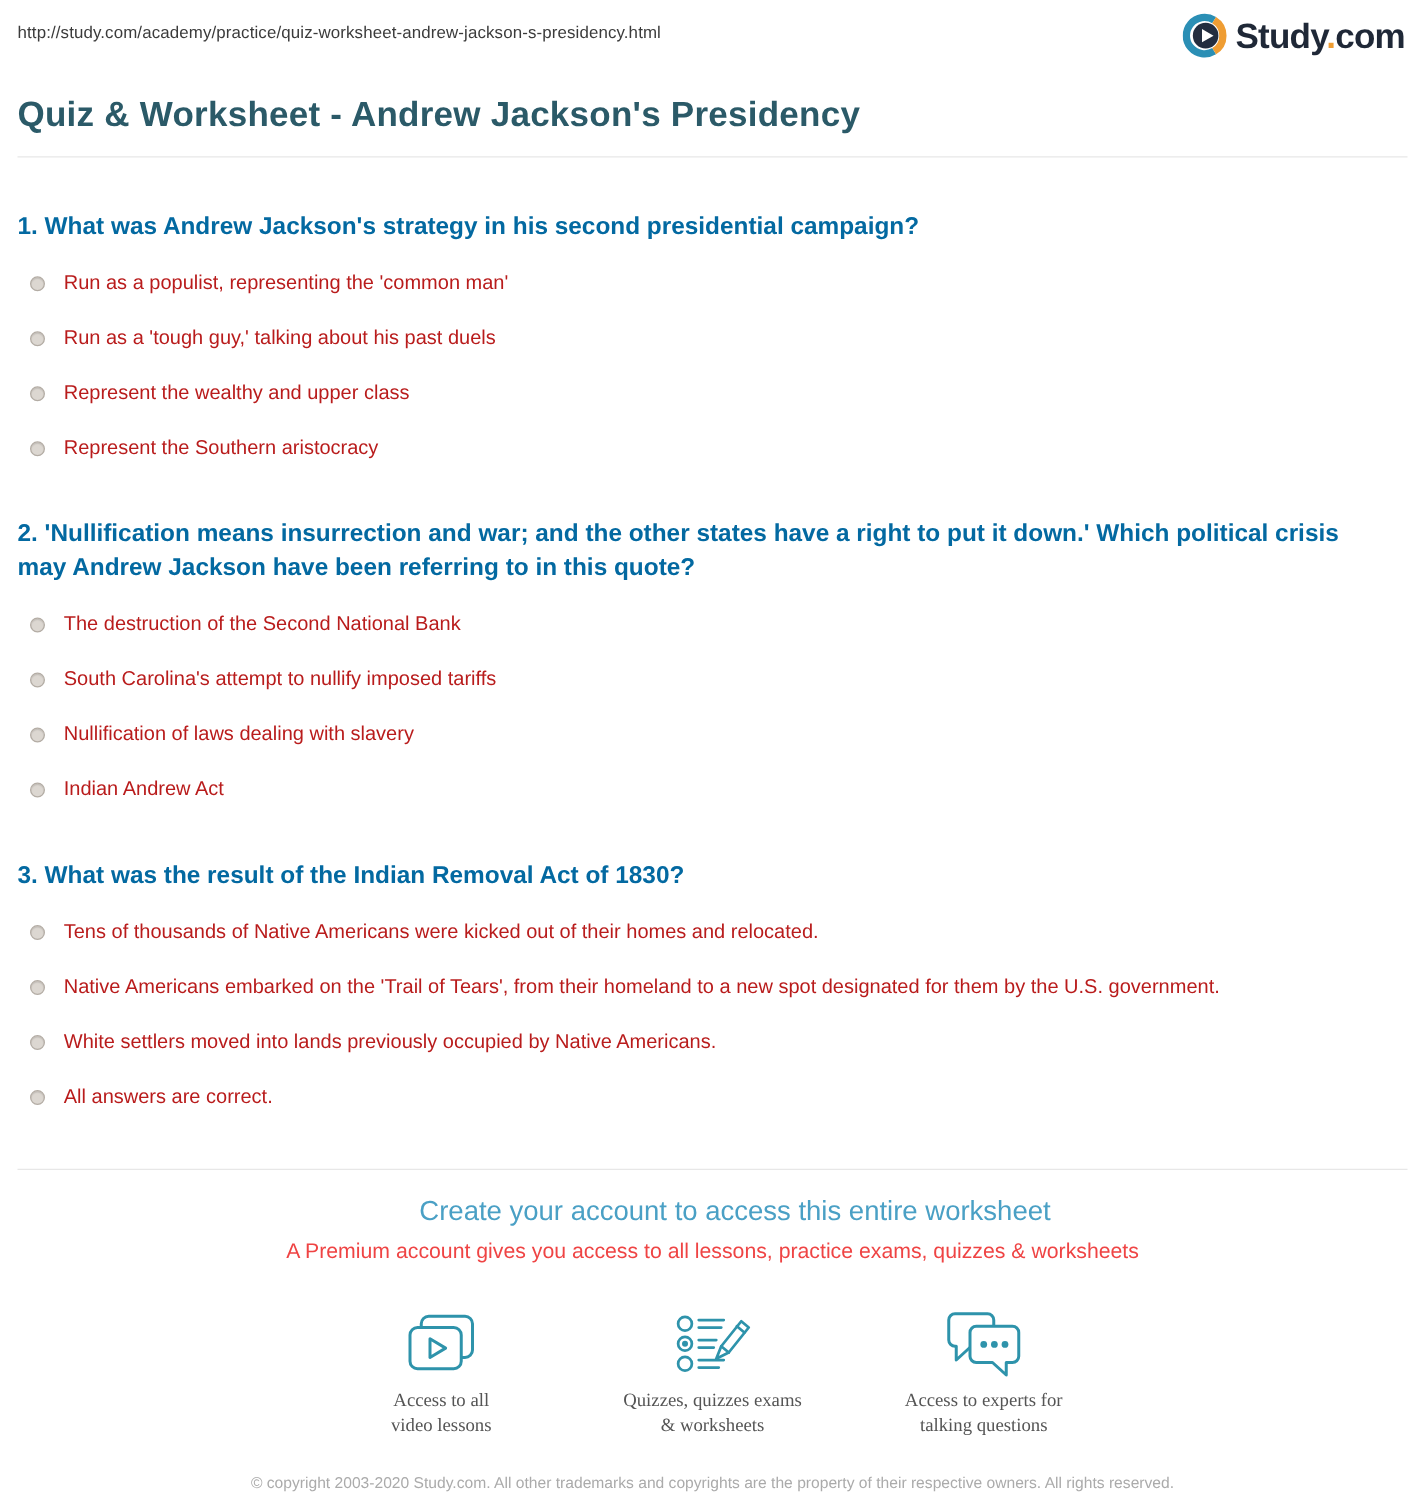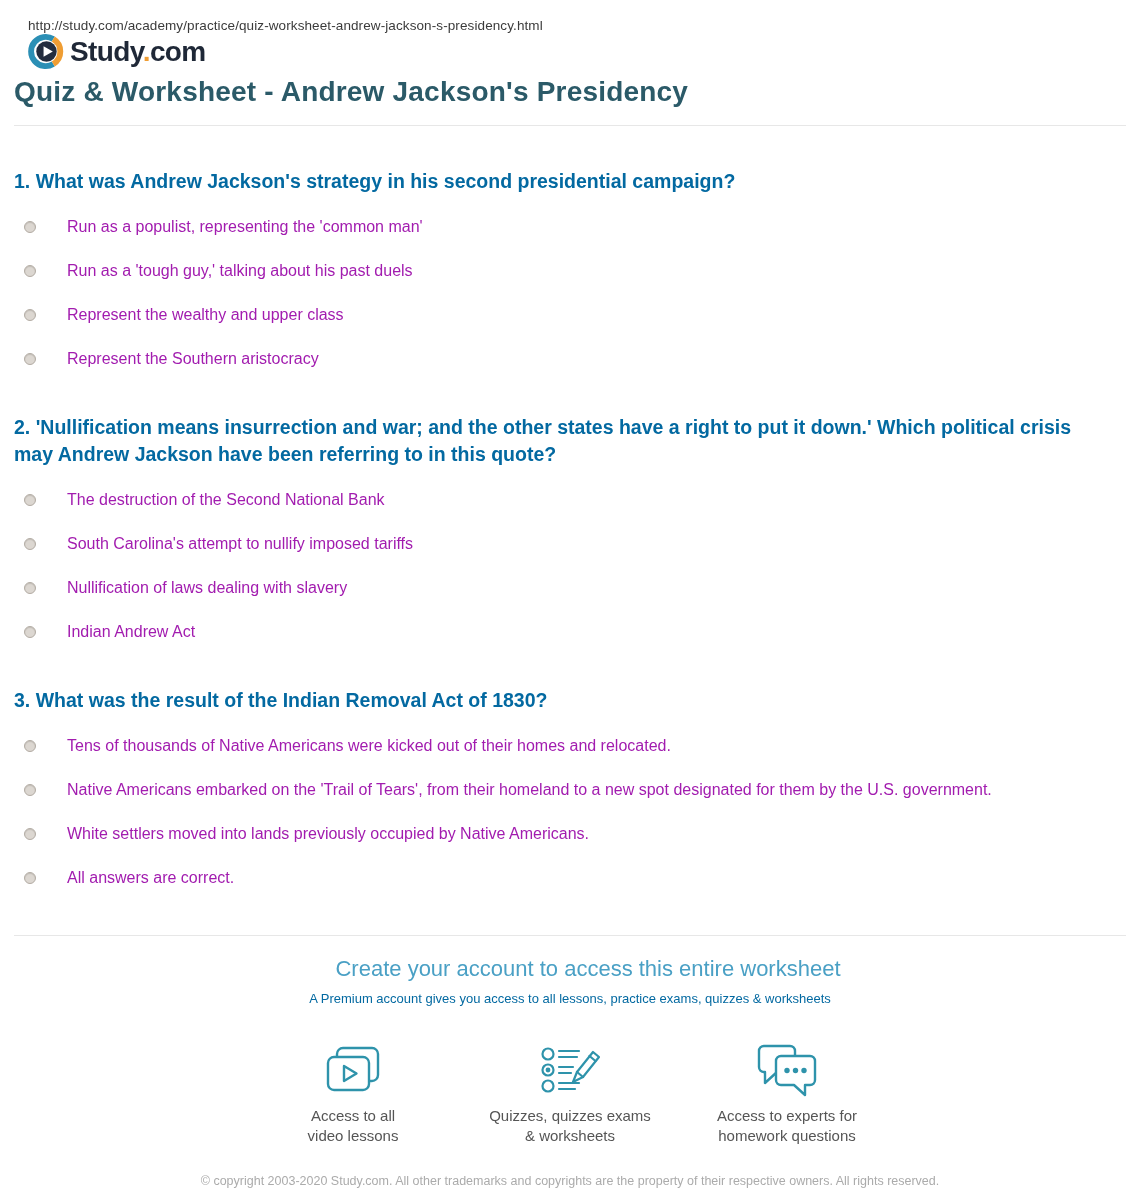--- a/index.html
+++ b/index.html
@@ -5,61 +5,61 @@
   * { box-sizing: border-box; margin: 0; padding: 0; }
   html, body { background: #fff; }
   body {
     width: 1140px; height: 1197px;
     font-family: "Liberation Sans", sans-serif;
     color: #555;
     overflow: hidden;
   }
   .topbar {
     display: flex; justify-content: space-between; align-items: flex-start;
-    padding: 10px 16px 0 28px; height: 50px; flex-direction: column;
+    padding: 10px 16px 0 14px; height: 50px;
   }
   .url { font-size: 13.5px; color: #3b3b3b; padding-top: 8px; letter-spacing: 0.1px; }
   .logo { display: flex; align-items: center; gap: 5px; text-decoration: none; cursor: pointer; }
   .logo-text { font-size: 28px; font-weight: bold; color: #1f2837; letter-spacing: -0.6px; }
   .logo-dot { color: #ef9d33; }
   h1.page-title {
     margin: 26px 14px 0; font-size: 28px; font-weight: bold;
     color: #2b5a68; letter-spacing: 0.2px;
   }
   .divider { border: none; border-top: 1px solid #e7e7e7; margin: 17px 14px 0; }
   .question { margin: 0 14px; }
   .q-heading {
     margin-top: 42px; font-size: 19.5px; font-weight: bold;
     color: #0369a1; line-height: 1.42; max-width: 1092px;
   }
   .options { list-style: none; margin-top: 22px; }
   .option {
-    display: flex; align-items: center; gap: 31px;
-    margin-left: 10px; font-size: 16px; color: #a21caf;
+    display: flex; align-items: center; gap: 15px;
+    margin-left: 10px; font-size: 16px; color: #b91c1c;
     line-height: 18px; cursor: pointer;
   }
   .option + .option { margin-top: 26px; }
   .radio {
     flex: 0 0 auto; width: 12px; height: 12px; border-radius: 50%;
     background: #dcd7d1; border: 1px solid #b3aca4;
     box-shadow: inset 0 1px 1px rgba(0,0,0,0.12);
   }
   .q2-spacer { margin-top: 46px; }
   .signup { text-align: center; }
   .signup-heading {
     margin-top: 20px; font-size: 22px; color: #4aa0c5;
     font-weight: normal; cursor: pointer; margin-left: 36px;
   }
-  .signup-sub { margin-top: 9px; font-size: 13px; color: #0369a1; }
+  .signup-sub { margin-top: 9px; font-size: 17px; color: #ef4444; }
   .features {
     display: flex; justify-content: center; gap: 17px; margin-top: 36px;
   }
   .feature { width: 200px; text-align: center; }
   .feature-icon { height: 56px; display: flex; align-items: center; justify-content: center; }
-  .feature-label { margin-top: 8px; font-size: 15px; color: #555; line-height: 1.38; }
+  .feature-label { margin-top: 8px; font-size: 15px; color: #555; line-height: 1.38; font-family: Liberation Serif, serif; }
   .feature-label span { display: block; }
   .copyright {
     margin: 26px auto 0; max-width: 810px; text-align: center;
     font-size: 12.5px; color: #ababab; line-height: 1.4;
   }
   svg { display: block; }
 </style>
 </head>
 <body>
 
@@ -199,20 +199,20 @@
             <path d="M8 3 H34 a5 5 0 0 1 5 5 V24 a5 5 0 0 1 -5 5 H21 L9 40 V29 H8 a5 5 0 0 1 -5 -5 V8 a5 5 0 0 1 5 -5 Z"></path>
             <path d="M25 13 H54 a5 5 0 0 1 5 5 V37 a5 5 0 0 1 -5 5 H49 V52 L38 42 H25 a5 5 0 0 1 -5 -5 V18 a5 5 0 0 1 5 -5 Z" fill="#ffffff"></path>
           </g>
           <circle cx="31" cy="27.5" r="2.7" fill="#2e93ab"></circle>
           <circle cx="39.5" cy="27.5" r="2.7" fill="#2e93ab"></circle>
           <circle cx="48" cy="27.5" r="2.7" fill="#2e93ab"></circle>
         </svg>
       </div>
       <div class="feature-label">
         <span>Access to experts for</span>
-        <span>homework questions</span>
+        <span>talking questions</span>
       </div>
     </div>
 
   </div>
 </section>
 
 <div class="copyright">© copyright 2003-2020 Study.com. All other trademarks and copyrights are the property of their respective owners. All rights reserved.</div>
 
 </body></html>

